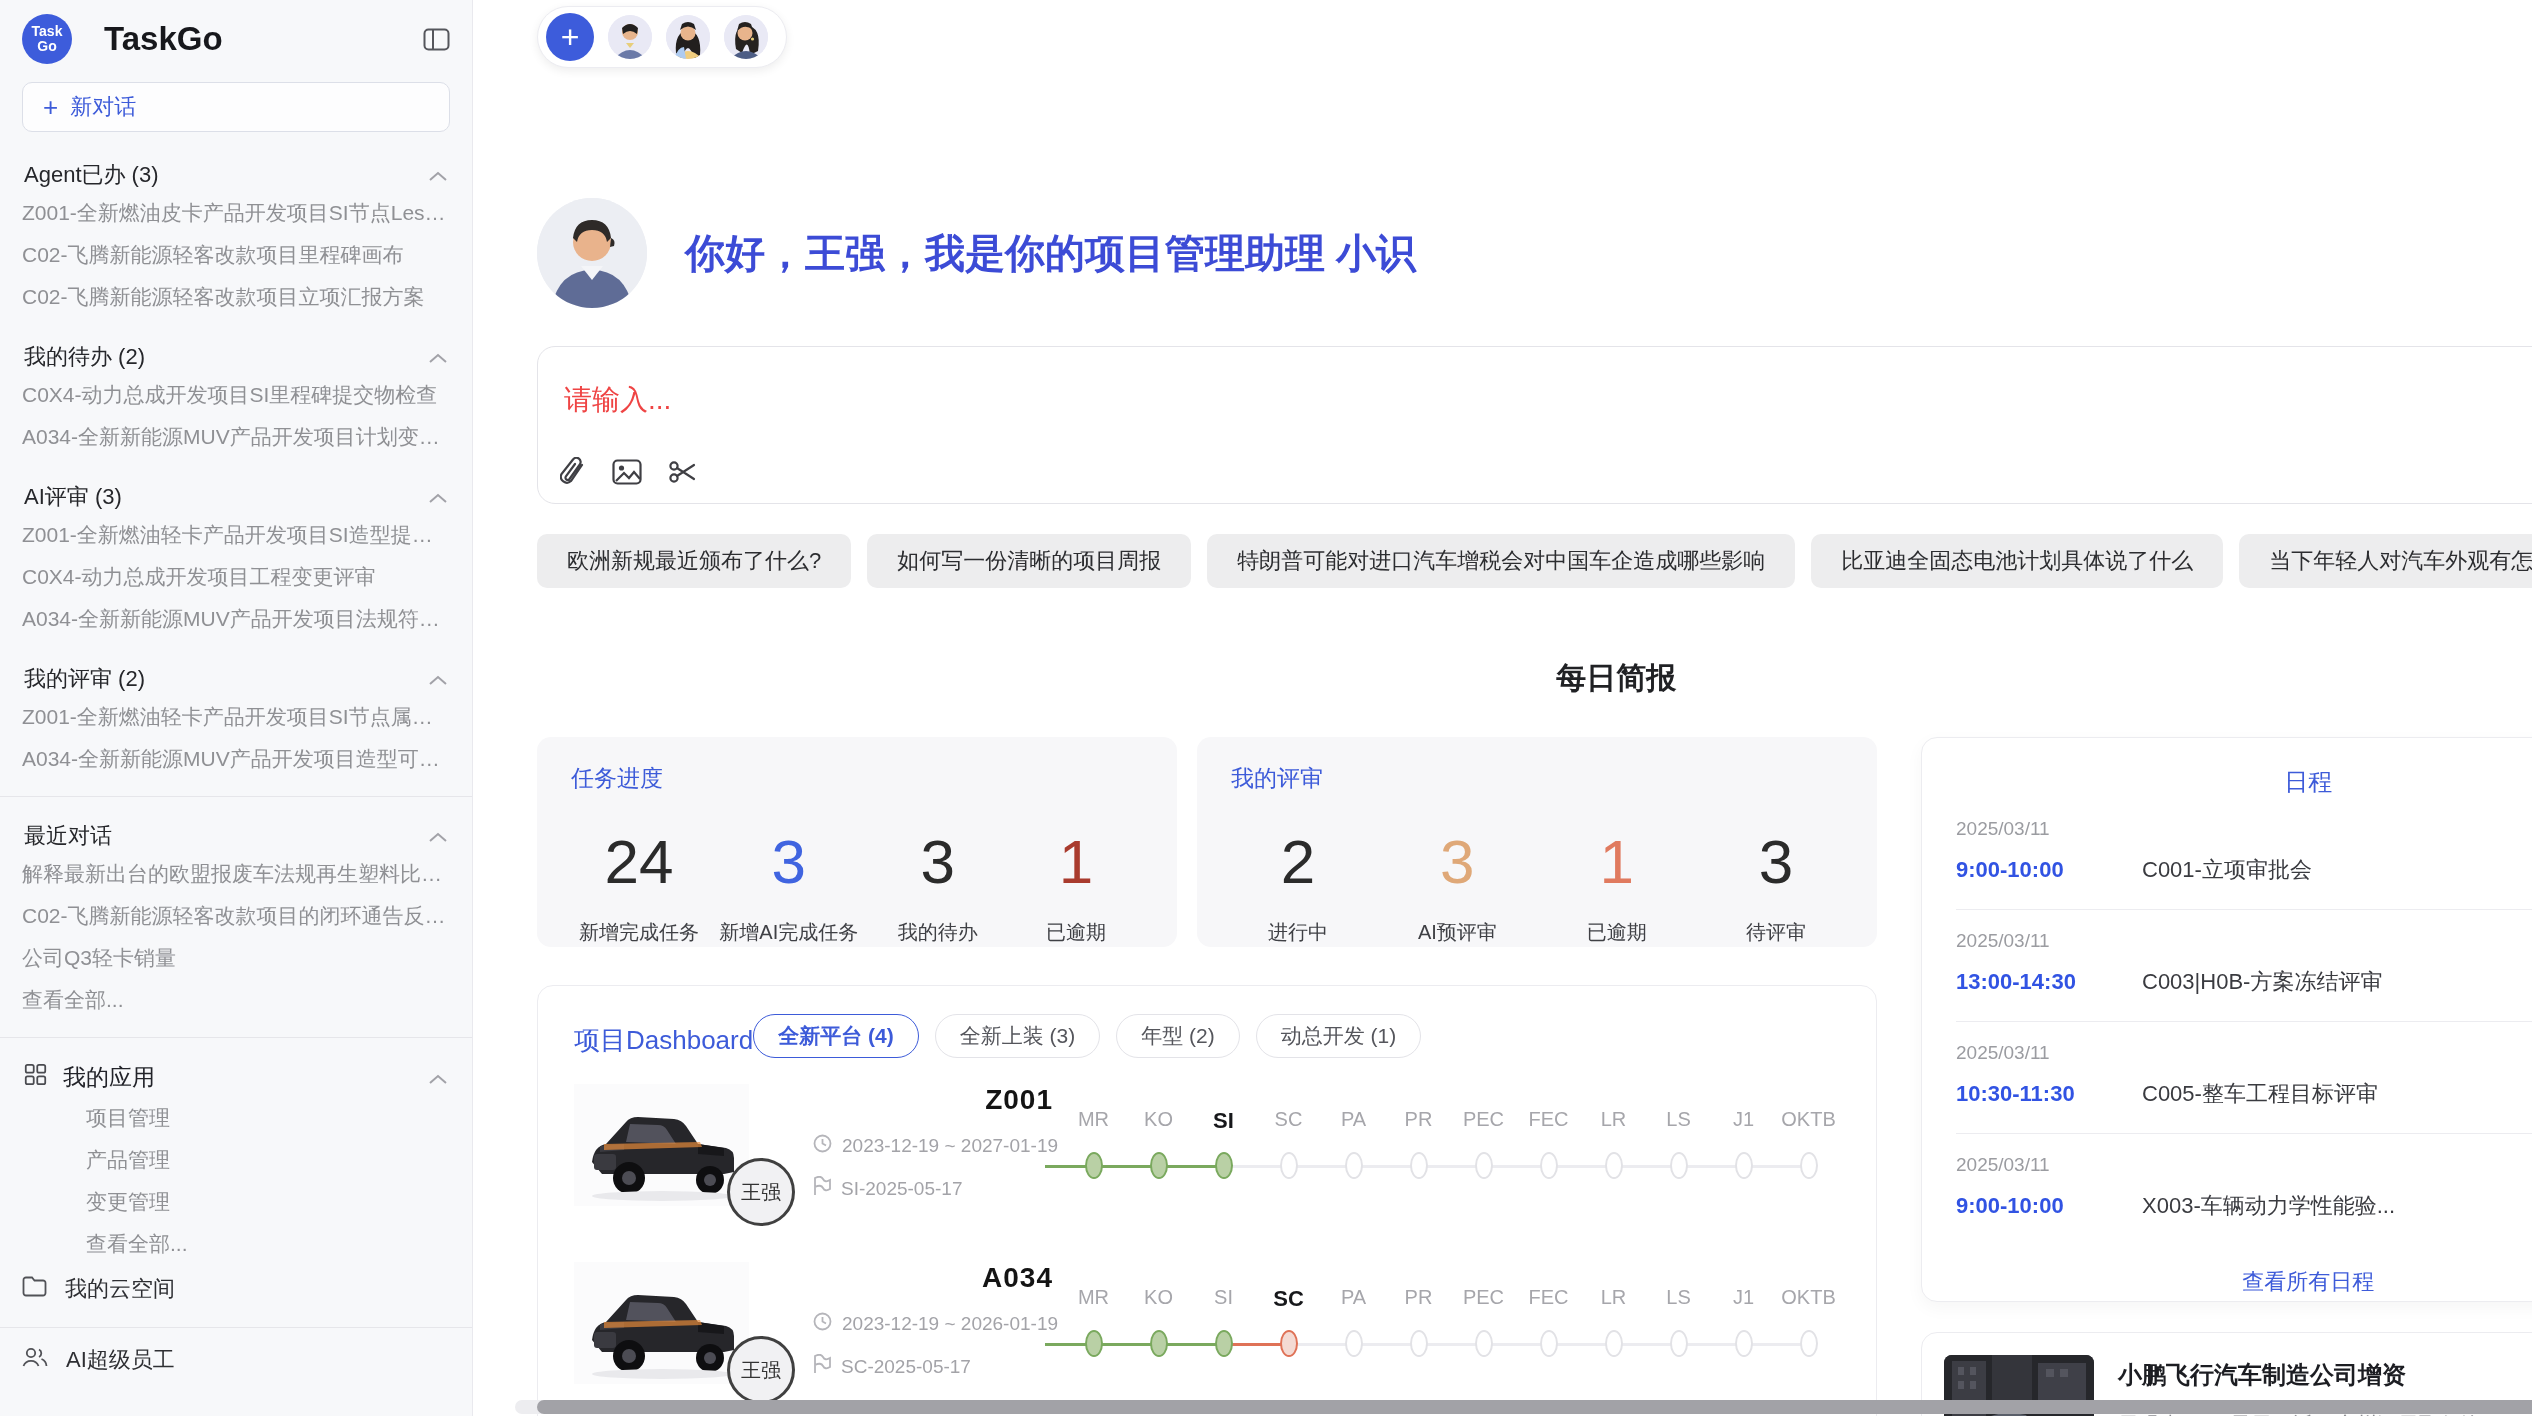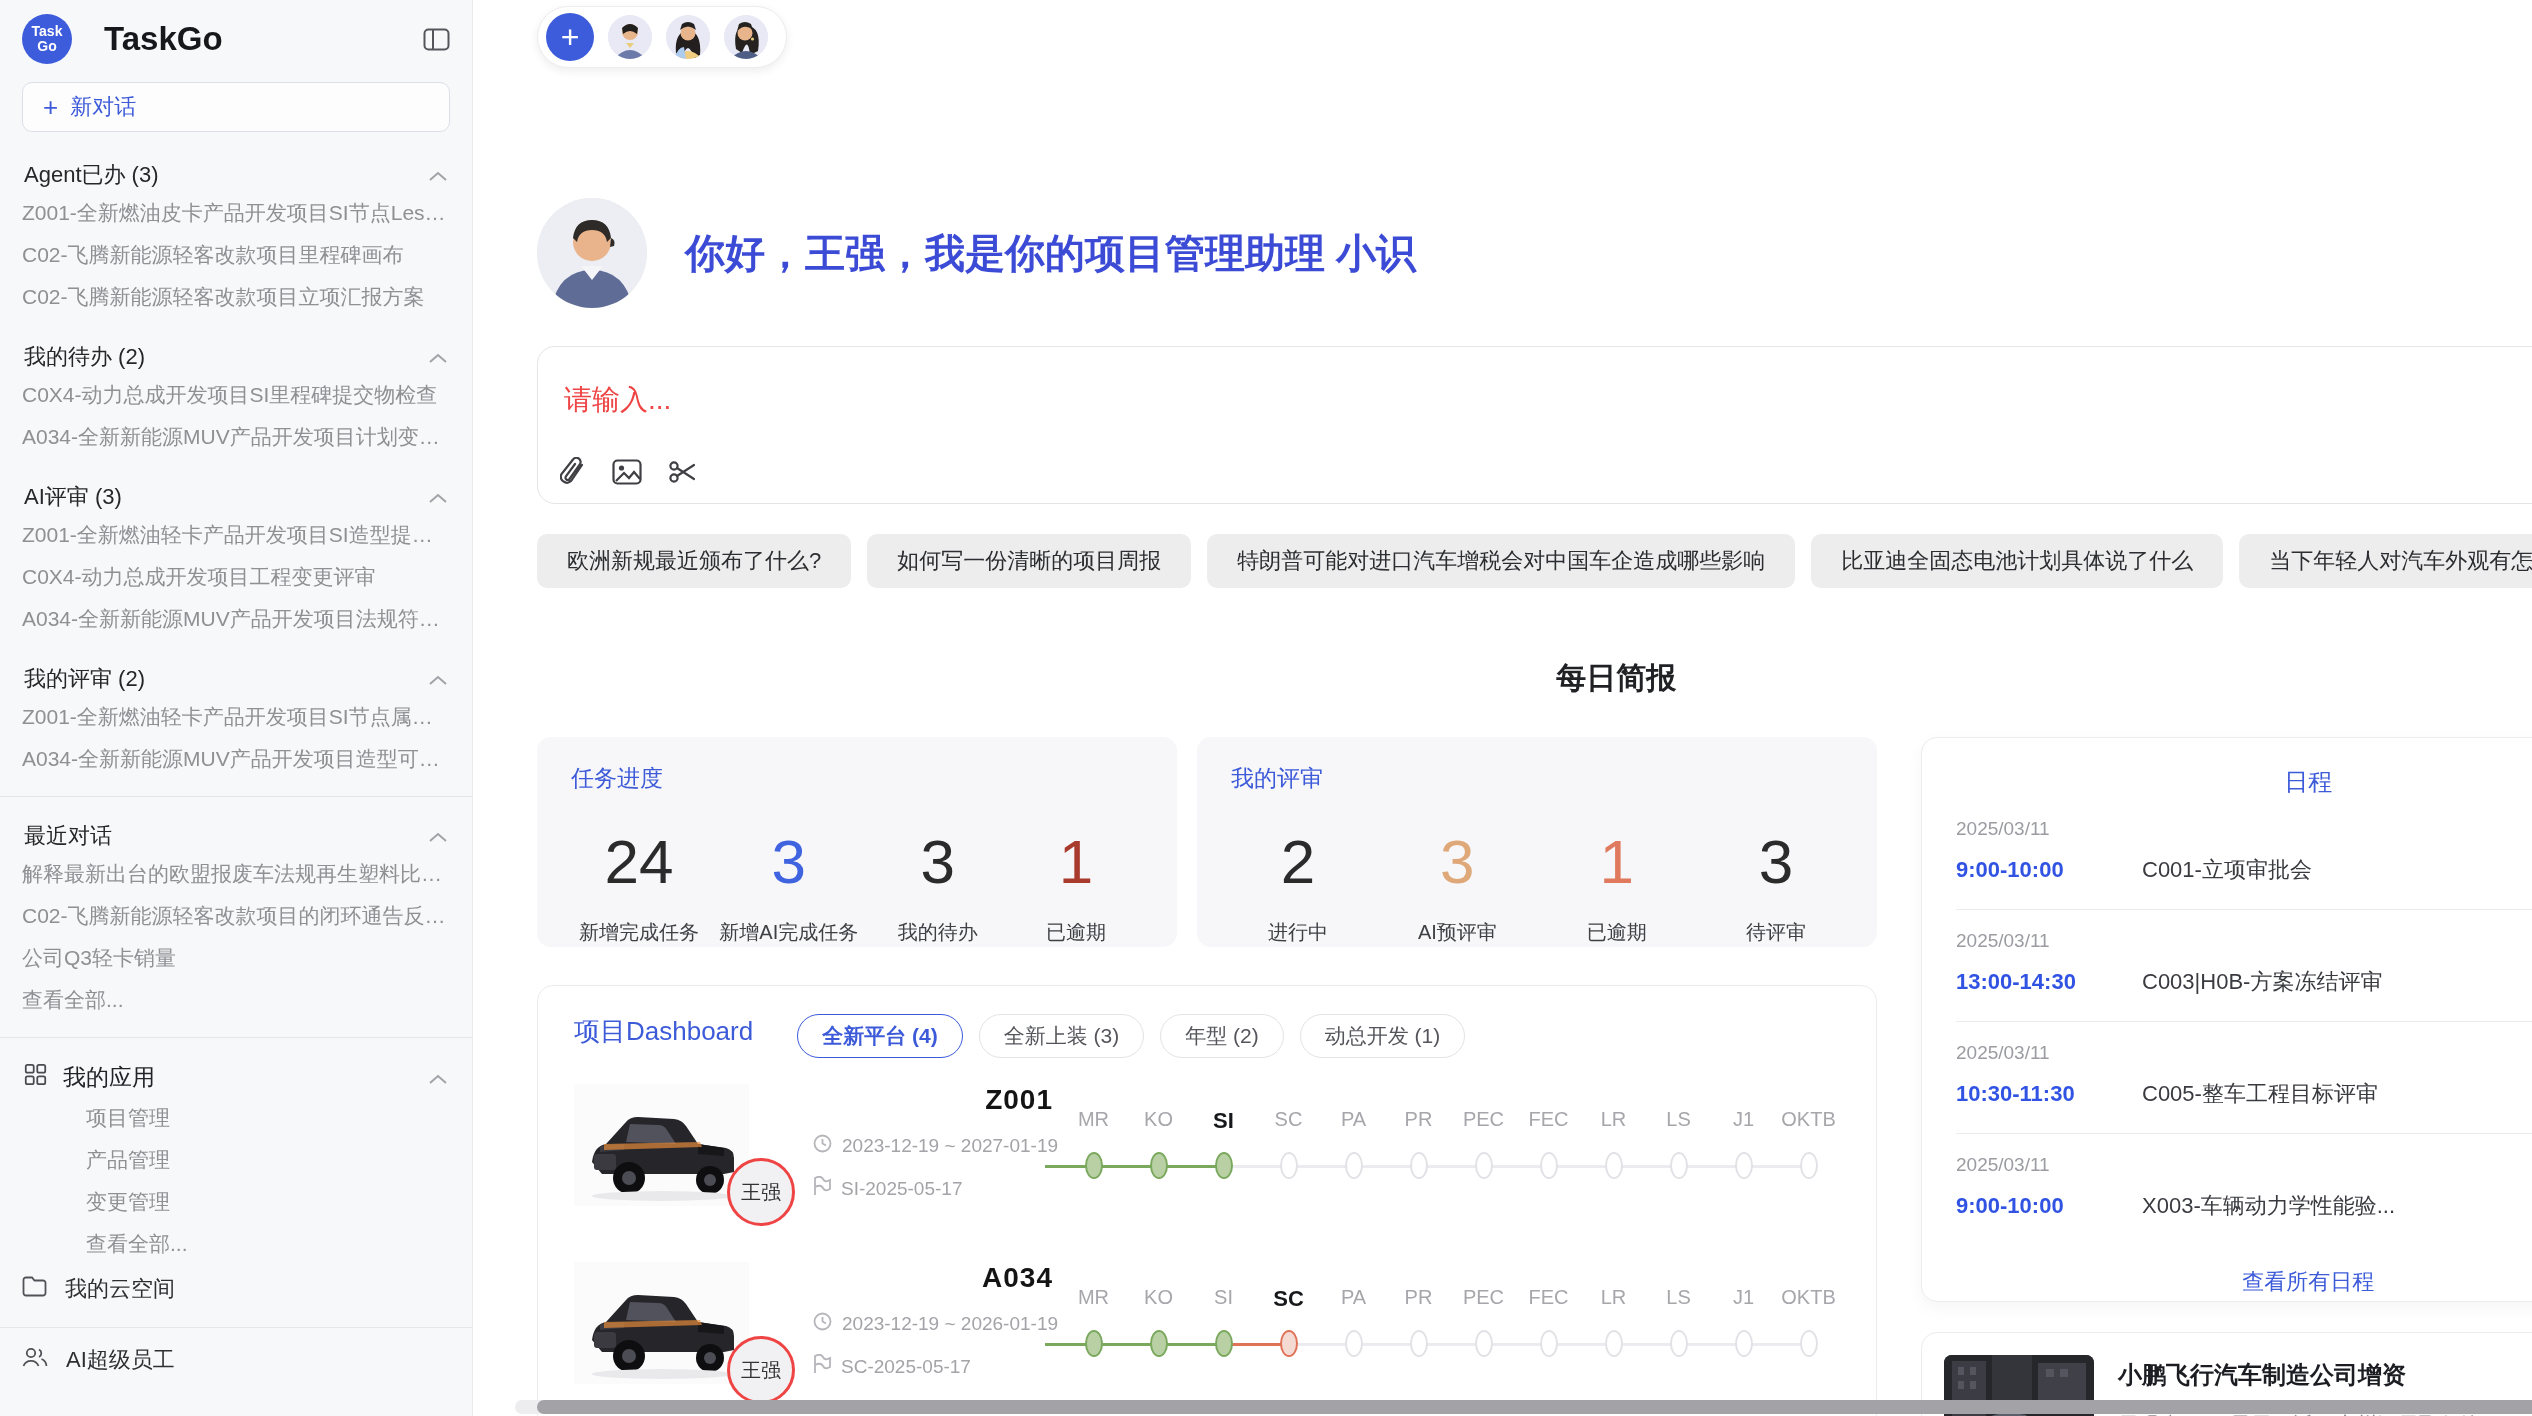--- a/index.html
+++ b/index.html
@@ -70,31 +70,31 @@
   .stat-card { background:#f7f7f9; border-radius:14px; padding:26px 34px; }
   .stat-card:nth-child(1){ width:640px; } .stat-card:nth-child(2){ width:680px; }
   .stat-title { color:#3d5bd9; font-size:23px; }
   .stat-grid { display:flex; justify-content:space-between; padding:0 8px; margin-top:32px; }
   .stat { text-align:center; min-width:118px; }
   .stat-value { font-size:62px; font-weight:500; line-height:1.15; }
   .stat-label { margin-top:22px; font-size:20px; color:#3f4045; }
 
   .dash-card { margin-top:38px; border:1px solid #ececf0; border-radius:16px; background:#fff;
     padding:28px 36px; height:480px; overflow:hidden; }
-  .dash-head { display:flex; align-items:flex-start; gap:44px; }
+  .dash-head { display:flex; align-items:flex-end; }
   .dash-title { font-size:26px; color:#3d5bd9; }
   .tabs { display:flex; gap:16px; }
   .tab { height:44px; border-radius:22px; border:1px solid #e3e3e8; padding:0 24px; font-size:21px;
     color:#55565c; display:flex; align-items:center; background:#fff; cursor:pointer; white-space:nowrap; }
   .tab.active { border-color:#3d5bd9; color:#3d5bd9; font-weight:600; }
 
   .proj-row { display:flex; align-items:flex-start; }
   .truck-wrap { position:relative; width:175px; height:122px; flex:none; }
   .owner { position:absolute; right:-46px; bottom:-20px; width:68px; height:68px; border-radius:50%;
-    background:#f1f1f3; border:3px solid #ef4444; display:flex; align-items:center; justify-content:center;
+    background:#f1f1f3; border:3px solid #404040; display:flex; align-items:center; justify-content:center;
     font-size:20px; color:#333; }
   .proj-info { margin-left:64px; width:240px; flex:none; }
   .proj-code { font-size:28px; font-weight:800; color:#141414; letter-spacing:1px;text-align:right; }
   .proj-meta { margin-top:18px; display:flex; gap:10px; align-items:center; color:#a3a3a8; font-size:19px; white-space:nowrap; }
   .milestones { flex:1; margin-left:8px; margin-top:24px; }
   .ms-labels { display:flex; }
   .ms-label { width:65px; text-align:center; font-size:20px; color:#a6a6ab; }
   .ms-label.bold { color:#17181b; font-weight:700; font-size:22px; }
   .ms-dots { position:relative; height:44px; margin-top:12px; }
   .seg { position:absolute; top:19px; height:3px; }

